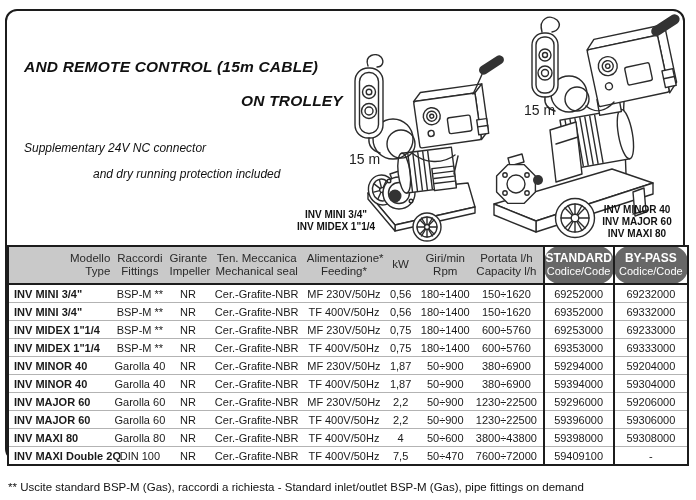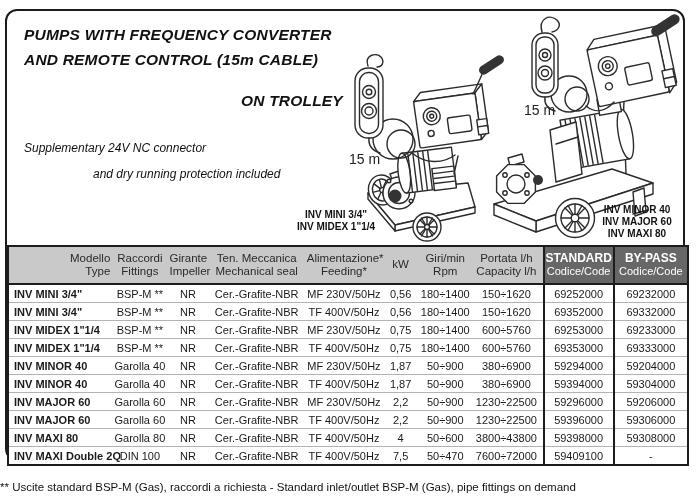--- a/index.html
+++ b/index.html
@@ -15,43 +15,42 @@
   .cable-label{font-size:14px;color:#222;white-space:nowrap;}
   .models{font-weight:bold;font-size:10px;line-height:12px;text-align:center;color:#111;white-space:nowrap;}
   
   table.spec{border-collapse:collapse;table-layout:fixed;width:682px;
              border:2px solid var(--border,#1c1c1c);background:#fff;}
   table.spec th{background:var(--hdr-bg,#c9c9c9);font-weight:normal;font-size:11.5px;line-height:13px;
                 color:#2a2a2a;vertical-align:middle;padding:2px 0 3px 0;
                 border-bottom:2px solid var(--border,#1c1c1c);height:31px;}
   table.spec th:first-child{text-align:right;padding-left:5px;}
   table.spec th.dark{background:var(--code-bg,#676767);color:var(--code-fg,#fff);
-                     border-left:2px solid var(--border,#1c1c1c);}
+                     border-left:2px solid var(--border,#1c1c1c);border-radius:16px;}
   table.spec th.dark .h1{font-weight:bold;font-size:12px;}
   table.spec th.dark .h2{font-size:11px;}
   .h2:empty{display:none;}
   table.spec td{font-size:11px;height:17px;text-align:center;white-space:nowrap;overflow:visible;
                 border-bottom:1px solid var(--divider,#b3b3b3);color:#1a1a1a;padding:0;}
   table.spec td:first-child{font-weight:bold;text-align:left;padding-left:5px;font-size:11px;}
   table.spec td.code{border-left:2px solid var(--border,#1c1c1c);}
   .footnote{font-size:11.5px;color:#111;white-space:nowrap;}
   
   svg .ln{stroke:#2b2b2b;fill:none;stroke-width:1.4;stroke-linecap:round;stroke-linejoin:round;}
   svg .wf{stroke:#2b2b2b;fill:#ffffff;stroke-width:1.4;stroke-linejoin:round;}
   svg .dk{fill:#333;stroke:none;}
 </style>
 </head>
 <body>
 
 <div class="page">
 
   <div class="abs frame"></div>
 
-  <div class="abs title" style="left:24px;top:26px;">PUMPS WITH FREQUENCY CONVERTER</div>
-  <div class="abs title" style="left:24px;top:51px;">AND REMOTE CONTROL (15m CABLE)</div>
+  <div class="abs title" style="left:24px;top:58px;">AND REMOTE CONTROL (15m CABLE)</div>
   <div class="abs title" style="left:241px;top:92px;">ON TROLLEY</div>
   <div class="abs note" style="left:24px;top:141px;">Supplementary 24V NC connector</div>
   <div class="abs note" style="left:93px;top:167px;">and dry running protection included</div>
 
   <svg class="abs" style="left:262px;top:52px;" width="246" height="190" viewBox="0 0 246 190">
 
     <g>
       <polygon class="wf" points="106,141 206,131 213,155 133,173"></polygon>
       <polygon class="wf" points="133,173 213,155 213,161 133,179"></polygon>
       <polygon class="wf" points="106,141 133,173 133,179 106,147"></polygon>
@@ -426,15 +425,15 @@
           <td>TF 400V/50Hz</td>
           <td>7,5</td>
           <td>50÷470</td>
           <td>7600÷72000</td>
           <td class="code">59409100</td>
           <td class="code">-</td>
         </tr>
       </tbody>
   </table>
 
-  <div class="abs footnote" style="left:0;top:481px;text-align:center;">** Uscite standard BSP-M (Gas), raccordi a richiesta - Standard inlet/outlet BSP-M (Gas), pipe fittings on demand</div>
+  <div class="abs footnote" style="left:8px;top:481px;text-align:center;">** Uscite standard BSP-M (Gas), raccordi a richiesta - Standard inlet/outlet BSP-M (Gas), pipe fittings on demand</div>
 
 </div>
 
 </body></html>

